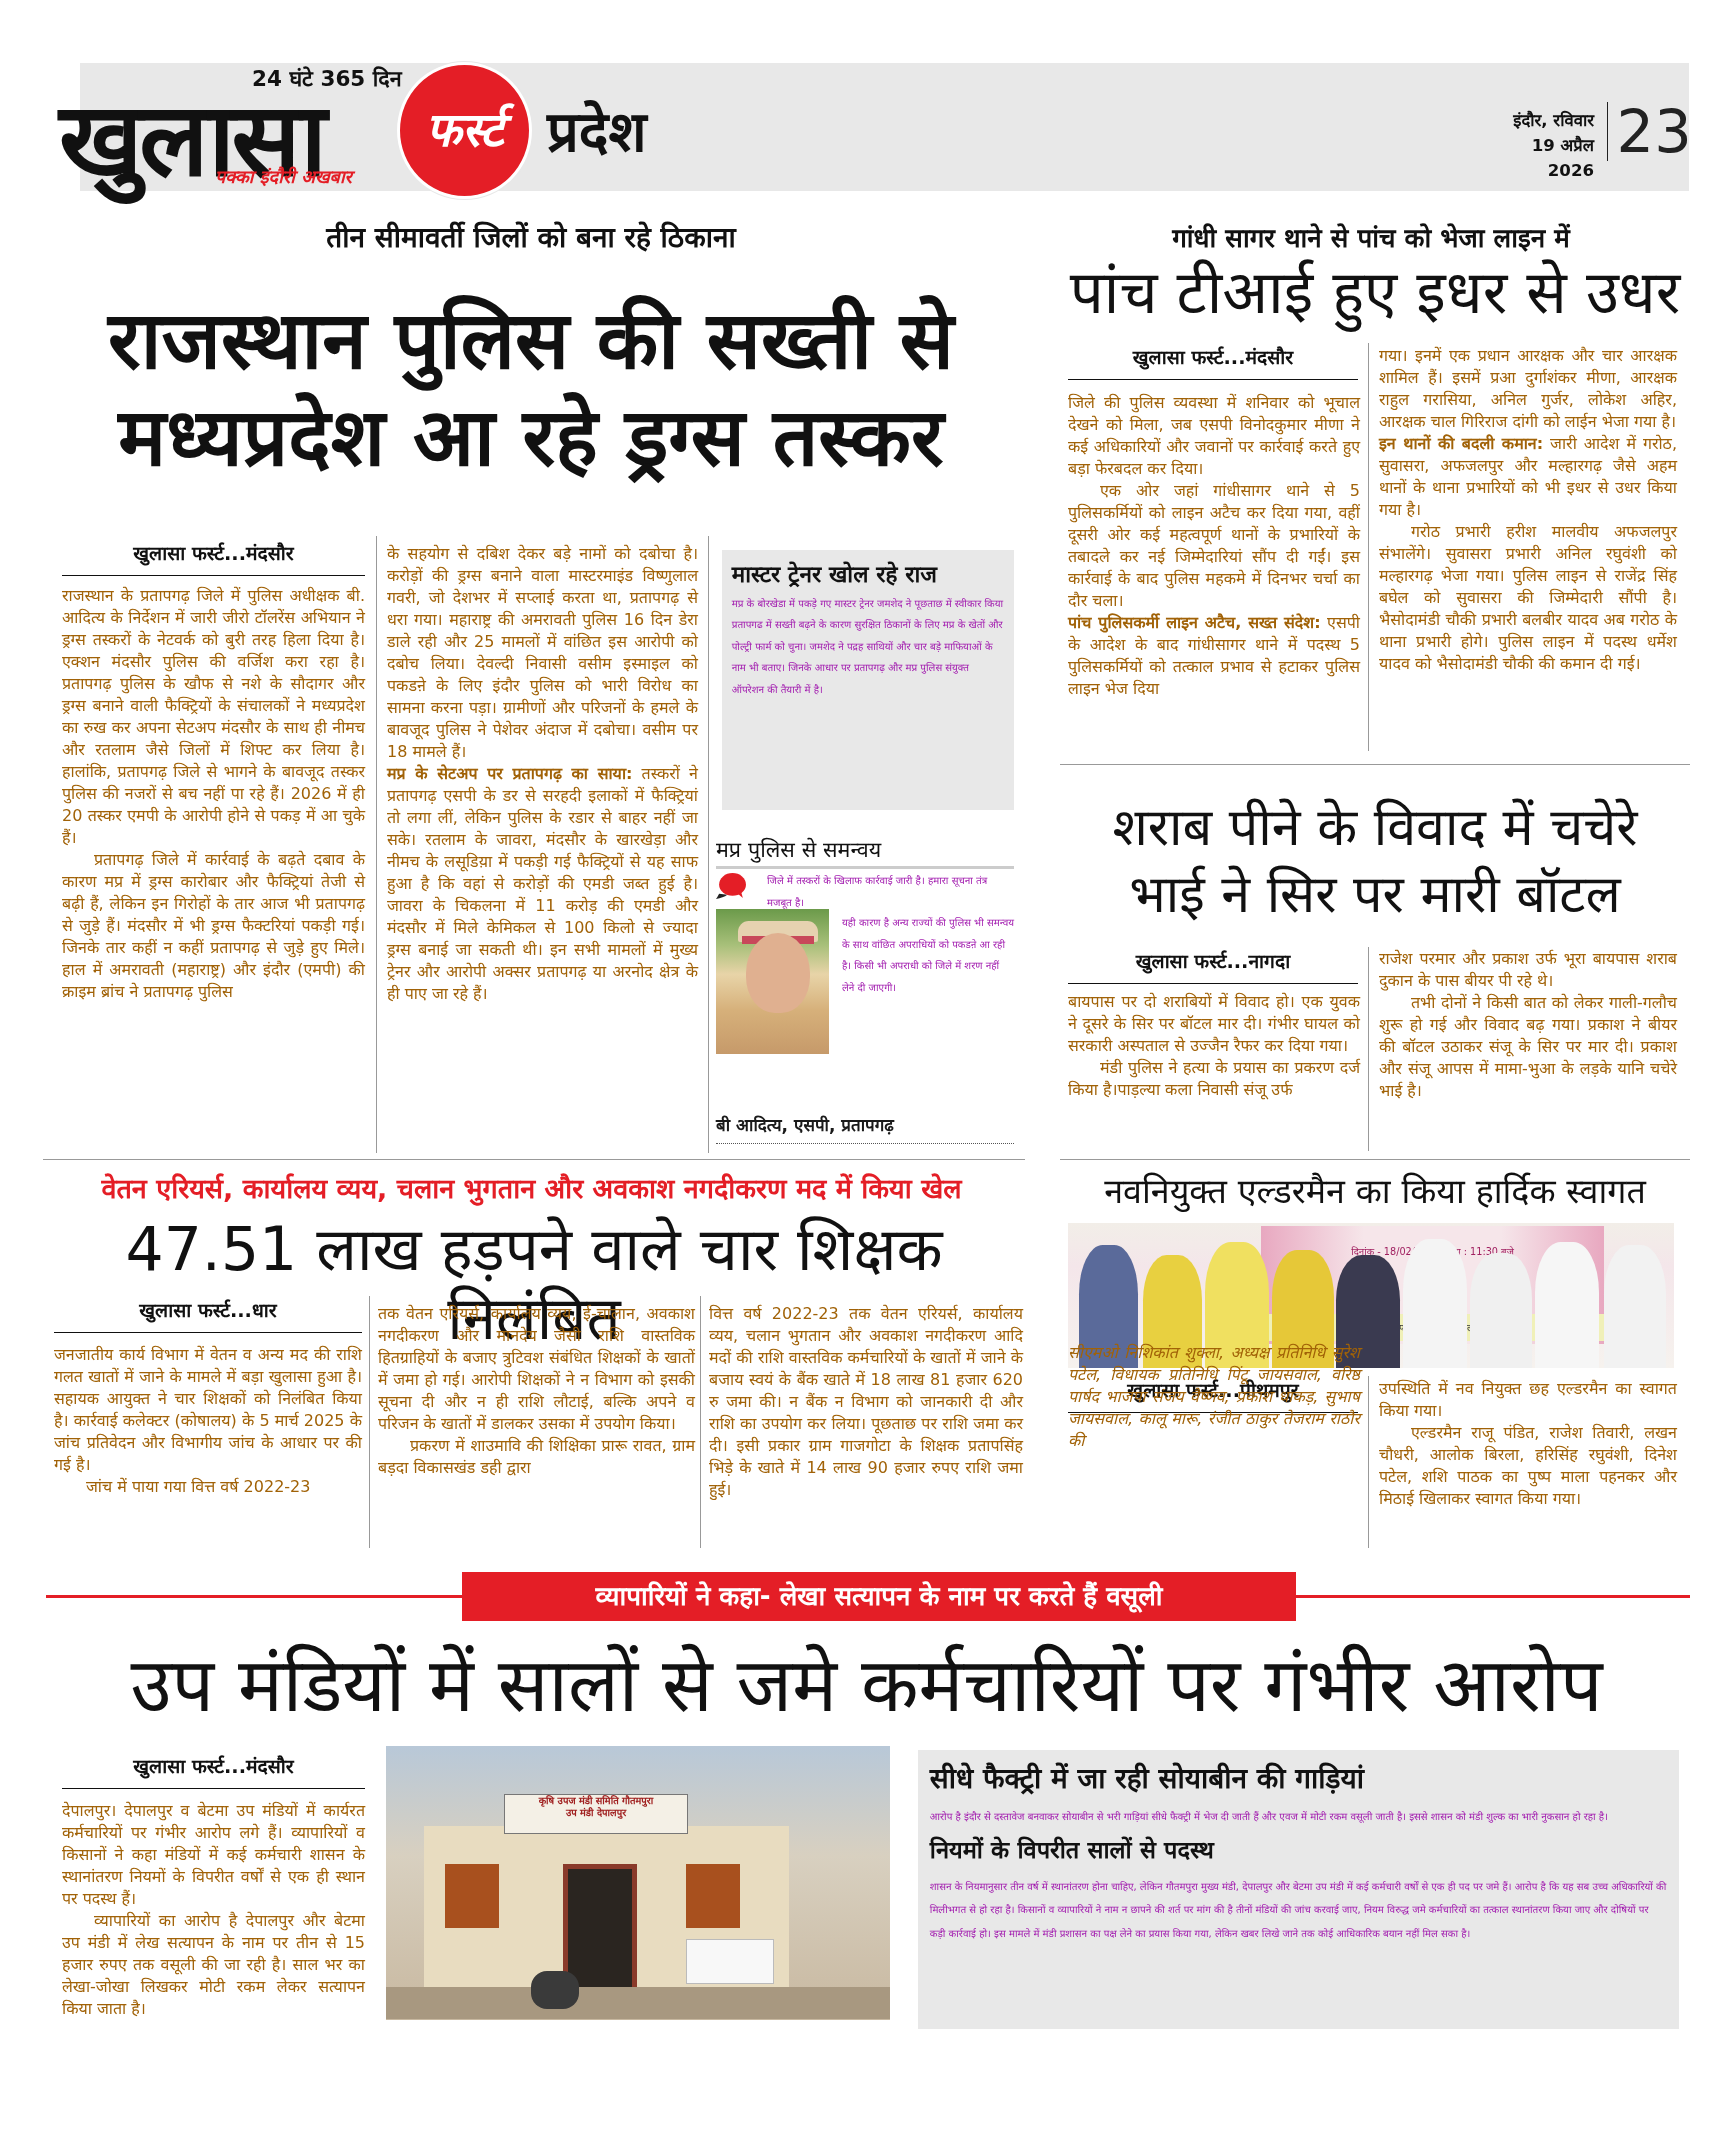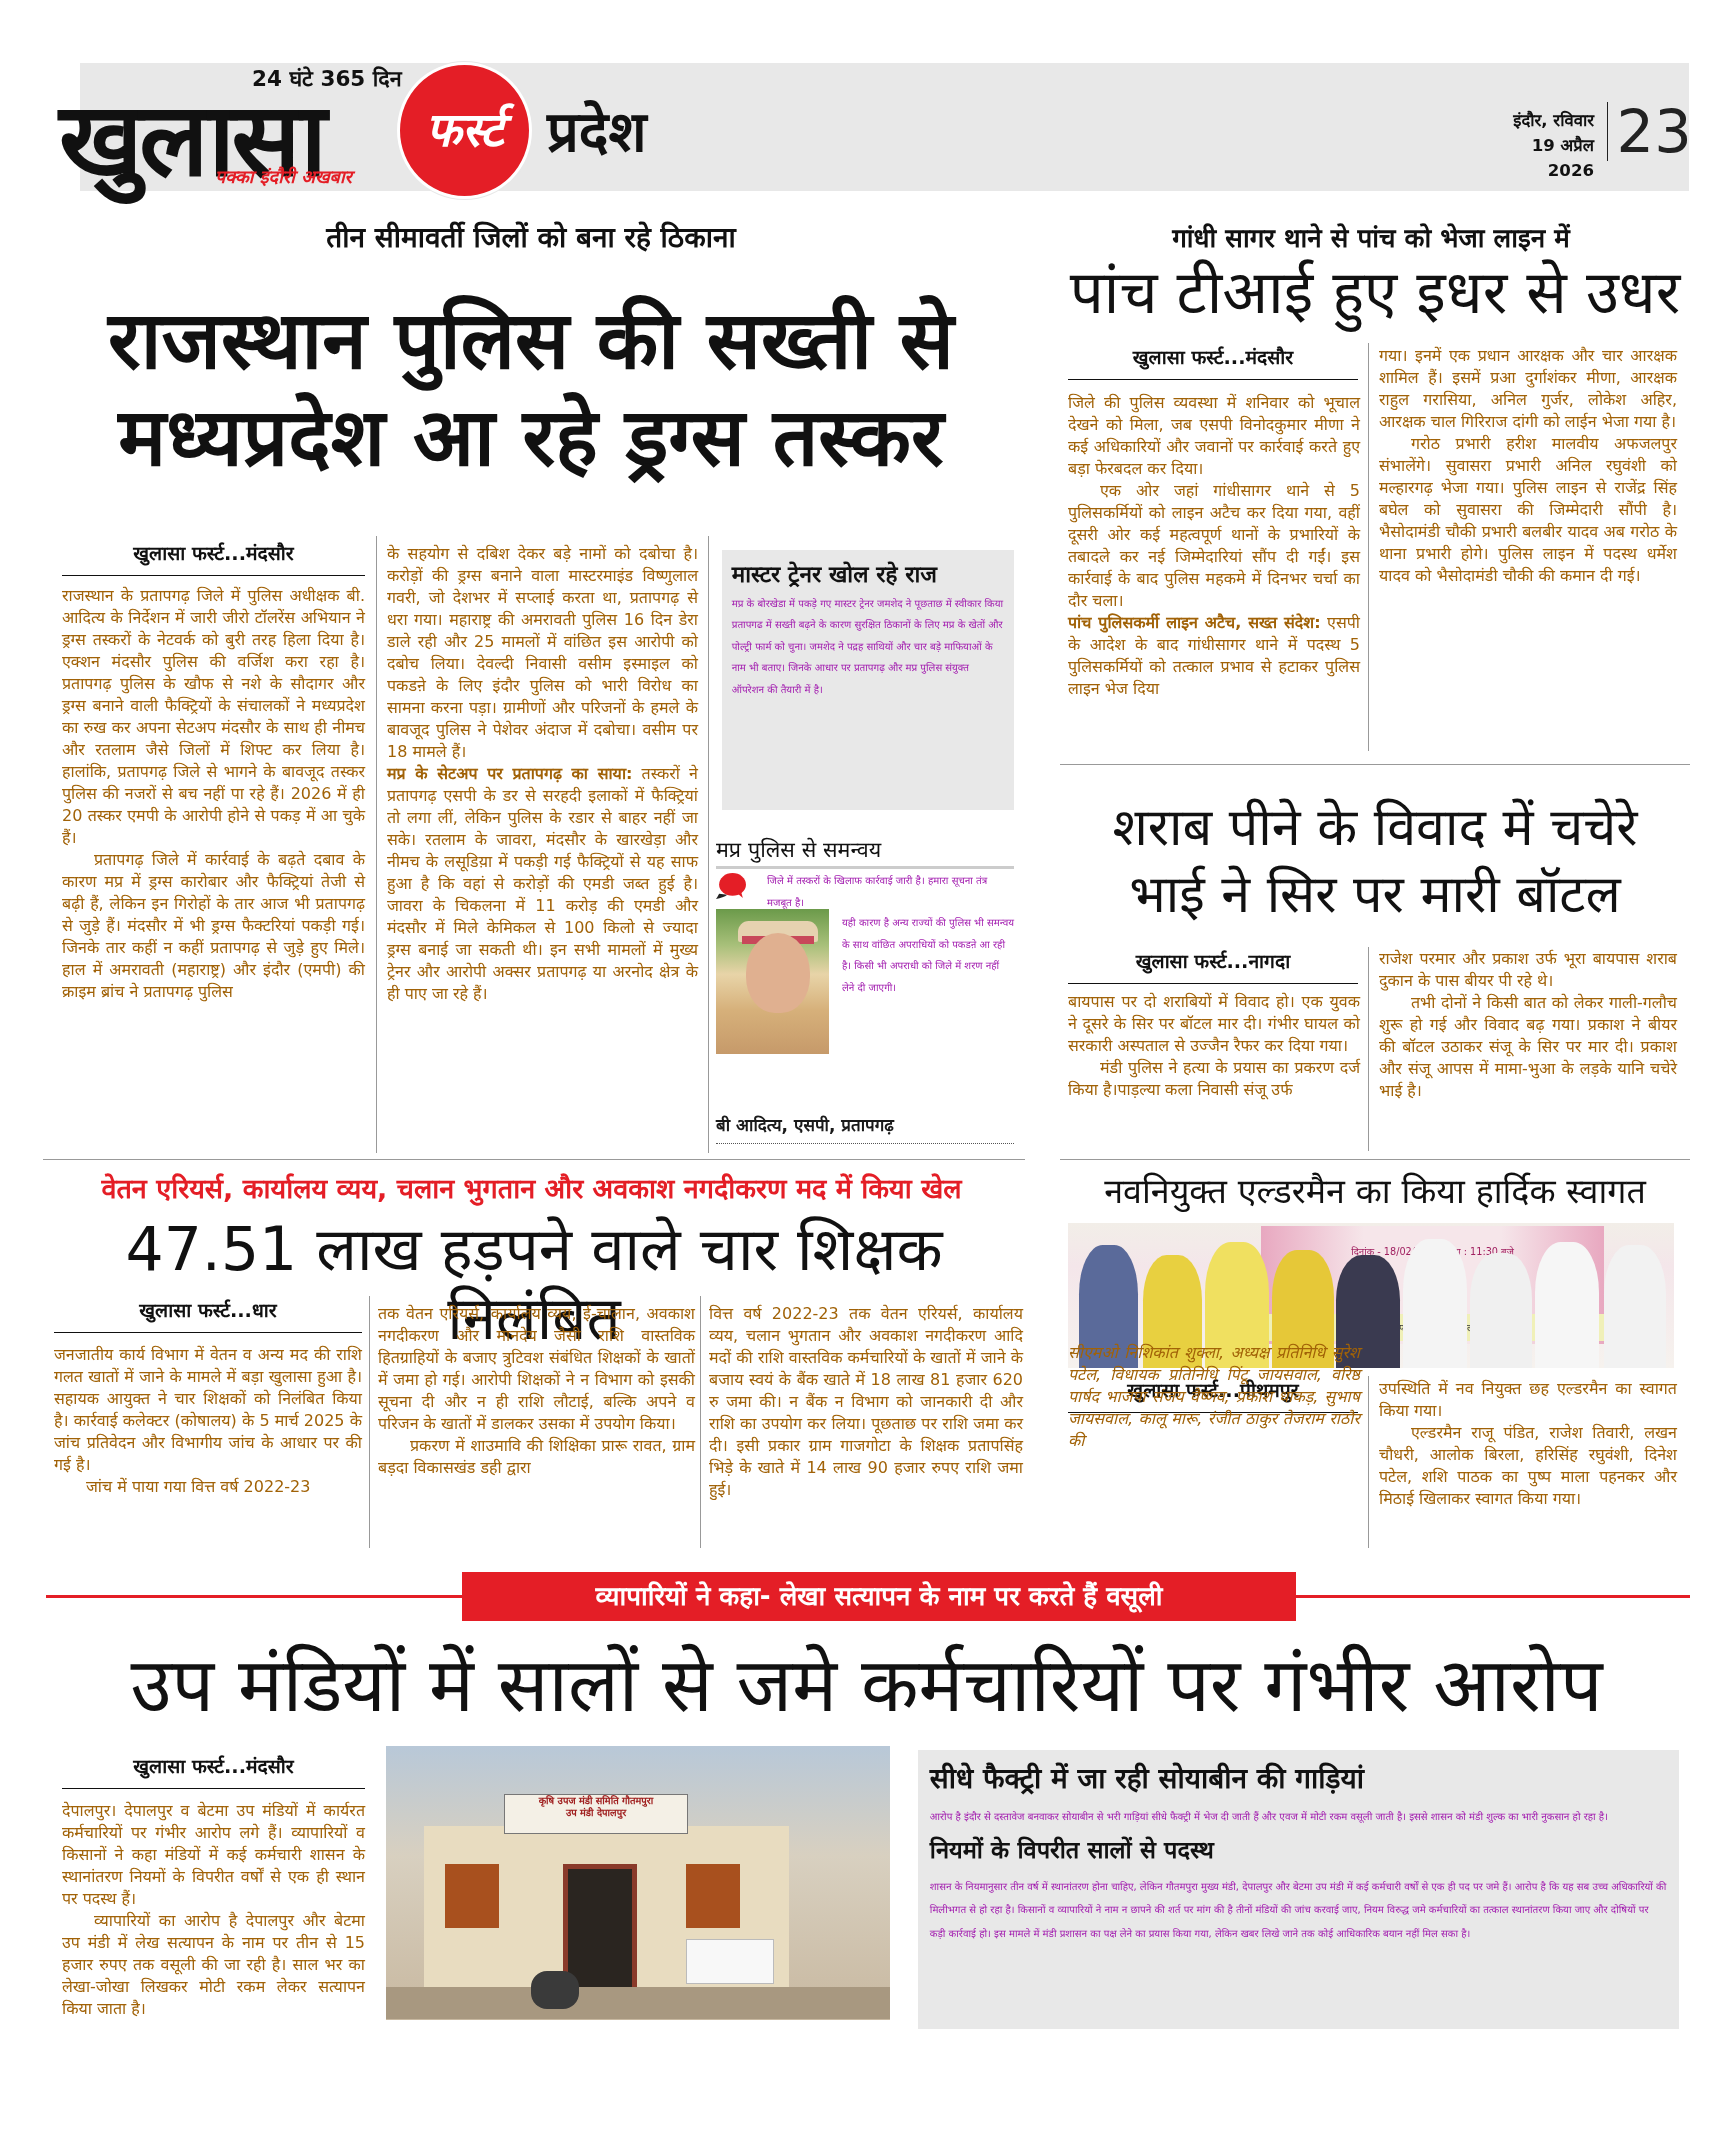--- a/index.html
+++ b/index.html
@@ -115,20 +115,21 @@
 <div class="abs headline light" style="left:1060px;top:258px;width:630px;font-size:60px;">पांच टीआई हुए इधर से उधर</div>
 <div class="abs byline" style="left:1068px;top:343px;width:290px;">खुलासा फर्स्ट...मंदसौर</div>
 <div class="abs col" style="left:1068px;top:392px;width:292px;">
   <p>जिले की पुलिस व्यवस्था में शनिवार को भूचाल देखने को मिला, जब एसपी विनोदकुमार मीणा ने कई अधिकारियों और जवानों पर कार्रवाई करते हुए बड़ा फेरबदल कर दिया।</p>
   <p class="ind">एक ओर जहां गांधीसागर थाने से 5 पुलिसकर्मियों को लाइन अटैच कर दिया गया, वहीं दूसरी ओर कई महत्वपूर्ण थानों के प्रभारियों के तबादले कर नई जिम्मेदारियां सौंप दी गईं। इस कार्रवाई के बाद पुलिस महकमे में दिनभर चर्चा का दौर चला।</p>
   <p><b>पांच पुलिसकर्मी लाइन अटैच, सख्त संदेश:</b><span> एसपी के आदेश के बाद गांधीसागर थाने में पदस्थ 5 पुलिसकर्मियों को तत्काल प्रभाव से हटाकर पुलिस लाइन भेज दिया</span></p>
 </div>
 <div class="abs vrule" style="left:1368px;top:343px;height:408px;"></div>
 <div class="abs col" style="left:1379px;top:345px;width:298px;">
   <p>गया। इनमें एक प्रधान आरक्षक और चार आरक्षक शामिल हैं। इसमें प्रआ दुर्गाशंकर मीणा, आरक्षक राहुल गरासिया, अनिल गुर्जर, लोकेश अहिर, आरक्षक चाल गिरिराज दांगी को लाईन भेजा गया है।</p>
+  <p><b>इन थानों की बदली कमान:</b><span> जारी आदेश में गरोठ, सुवासरा, अफजलपुर और मल्हारगढ़ जैसे अहम थानों के थाना प्रभारियों को भी इधर से उधर किया गया है।</span></p>
   <p class="ind">गरोठ प्रभारी हरीश मालवीय अफजलपुर संभालेंगे। सुवासरा प्रभारी अनिल रघुवंशी को मल्हारगढ़ भेजा गया। पुलिस लाइन से राजेंद्र सिंह बघेल को सुवासरा की जिम्मेदारी सौंपी है। भैसोदामंडी चौकी प्रभारी बलबीर यादव अब गरोठ के थाना प्रभारी होगे। पुलिस लाइन में पदस्थ धर्मेश यादव को भैसोदामंडी चौकी की कमान दी गई।</p>
 </div>
 
 <div class="abs hrule" style="left:1060px;top:764px;width:630px;"></div>
 <div class="abs headline light" style="left:1060px;top:794px;width:630px;font-size:52px;line-height:67px;">
   <div>शराब पीने के विवाद में चचेरे</div>
   <div>भाई ने सिर पर मारी बॉटल</div>
 </div>
 <div class="abs byline" style="left:1068px;top:947px;width:290px;">खुलासा फर्स्ट...नागदा</div>
 <div class="abs col" style="left:1068px;top:991px;width:292px;">

